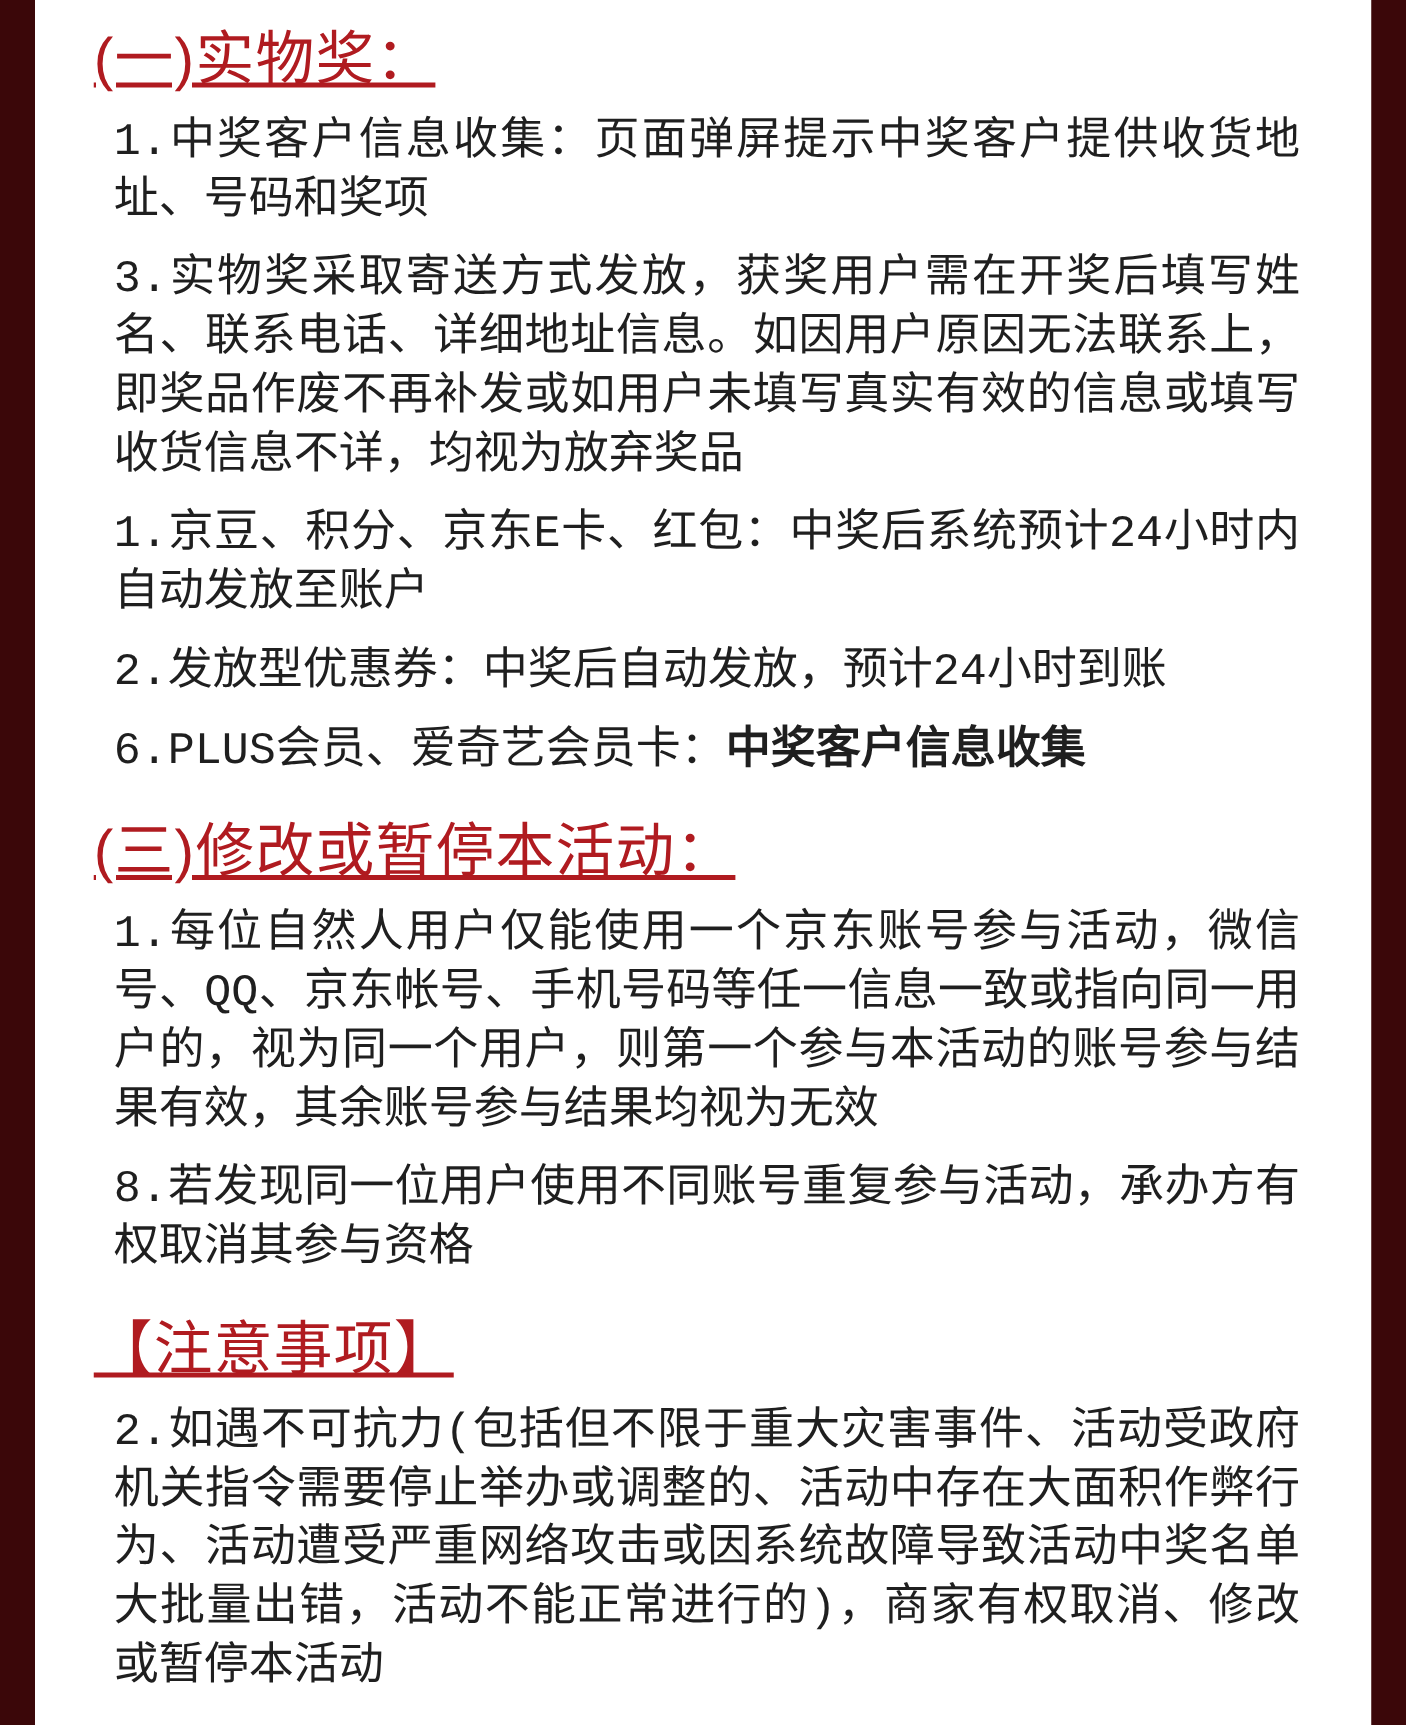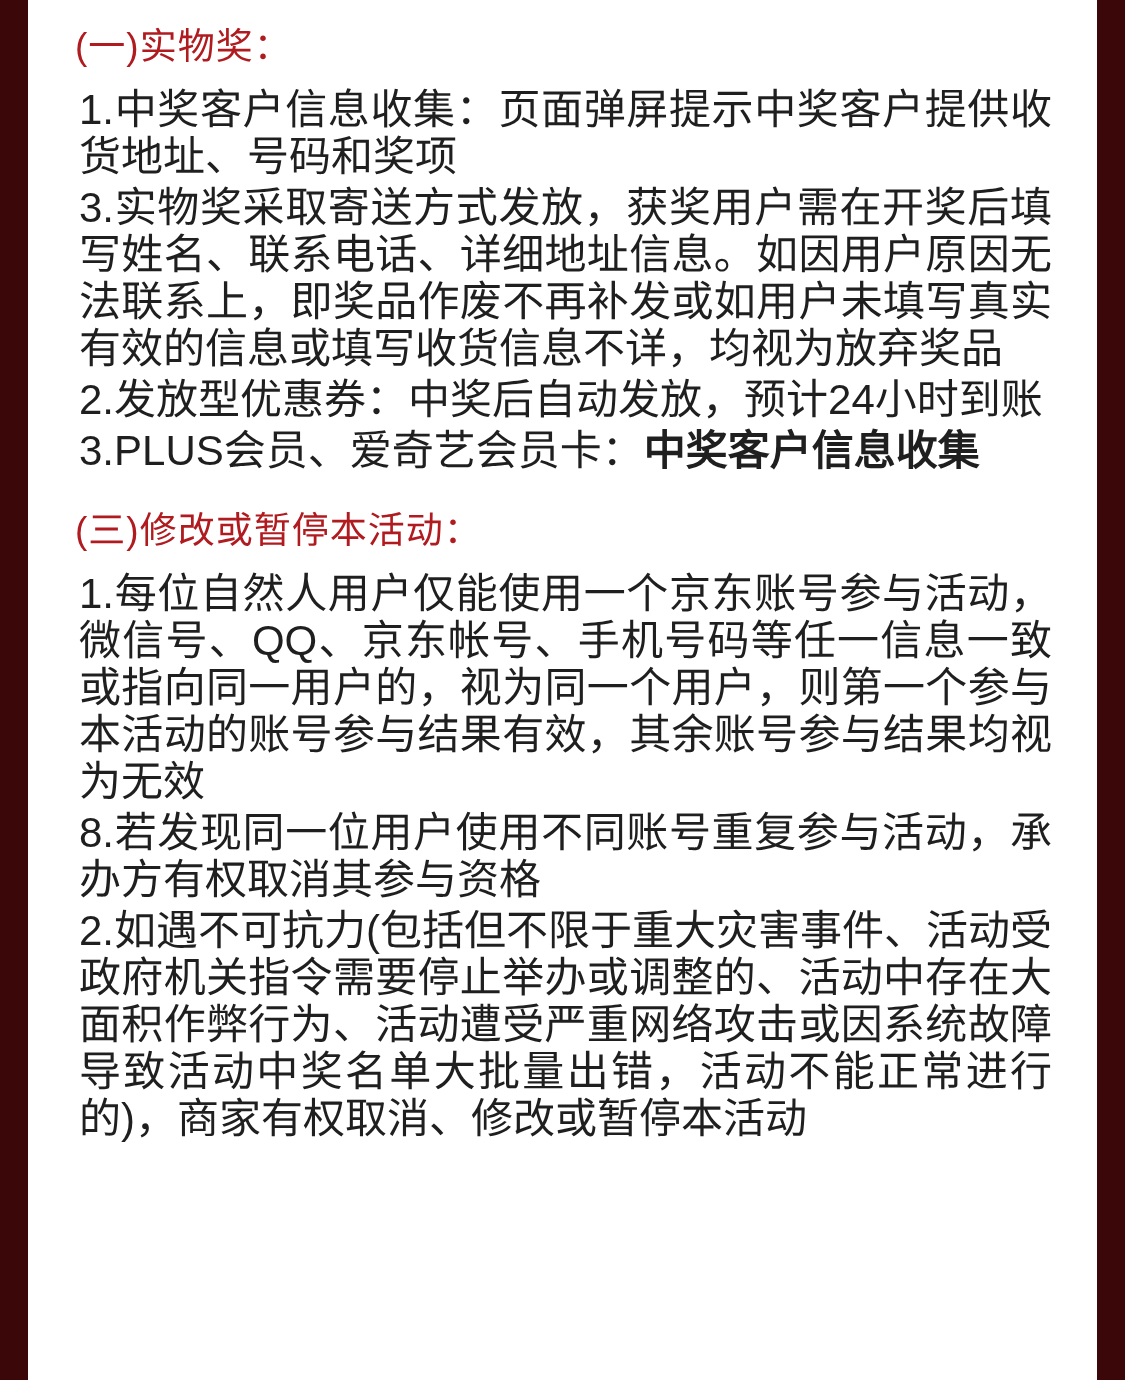--- a/index.html
+++ b/index.html
@@ -26,65 +26,69 @@
     width:28px;
     background:var(--border-color);
   }
   .content{
     flex:1 1 auto;
     padding:20px 41px 19px 47px;
     overflow:hidden;
   }
   .section{margin:0;}
   .section-heading{
-    font-size:37px;
+    font-size:47px;
     line-height:54px;
     font-weight:500;
     color:var(--heading-color);
     margin:30px 0 12px 0;
     letter-spacing:1px;
+    text-decoration:underline;
   }
   .section:first-child .section-heading{margin-top:0;}
   .rule-item{
-    font-size:42px;
+    font-size:36px;
     line-height:47px;
     color:var(--text-color);
-    margin:4px;
+    margin:16px;
     text-align:justify;
     text-justify:inter-ideograph;
     word-break:break-all;
+    font-family:Liberation Mono, monospace;
   }
   .rule-item strong{font-weight:700;}
 </style>
 </head>
 <body>
 
 <div class="page">
   <div class="side-border"></div>
 
   <div class="content">
 
     <div class="section">
       <h2 class="section-heading">(一)实物奖：</h2>
       <p class="rule-item">1.中奖客户信息收集：页面弹屏提示中奖客户提供收货地址、号码和奖项</p>
       <p class="rule-item">3.实物奖采取寄送方式发放，获奖用户需在开奖后填写姓名、联系电话、详细地址信息。如因用户原因无法联系上，即奖品作废不再补发或如用户未填写真实有效的信息或填写收货信息不详，均视为放弃奖品</p>
     </div>
 
     <div class="section">
+      <p class="rule-item">1.京豆、积分、京东E卡、红包：中奖后系统预计24小时内自动发放至账户</p>
       <p class="rule-item">2.发放型优惠券：中奖后自动发放，预计24小时到账</p>
-      <p class="rule-item"><span>3.PLUS会员、爱奇艺会员卡：</span><strong>中奖客户信息收集</strong></p>
+      <p class="rule-item"><span>6.PLUS会员、爱奇艺会员卡：</span><strong>中奖客户信息收集</strong></p>
     </div>
 
     <div class="section">
       <h2 class="section-heading">(三)修改或暂停本活动：</h2>
       <p class="rule-item">1.每位自然人用户仅能使用一个京东账号参与活动，微信号、QQ、京东帐号、手机号码等任一信息一致或指向同一用户的，视为同一个用户，则第一个参与本活动的账号参与结果有效，其余账号参与结果均视为无效</p>
       <p class="rule-item">8.若发现同一位用户使用不同账号重复参与活动，承办方有权取消其参与资格</p>
     </div>
 
     <div class="section">
+      <h2 class="section-heading">【注意事项】</h2>
       <p class="rule-item">2.如遇不可抗力(包括但不限于重大灾害事件、活动受政府机关指令需要停止举办或调整的、活动中存在大面积作弊行为、活动遭受严重网络攻击或因系统故障导致活动中奖名单大批量出错，活动不能正常进行的)，商家有权取消、修改或暂停本活动</p>
 
     </div>
 
   </div>
 
   <div class="side-border"></div>
 </div>
 
 </body></html>

